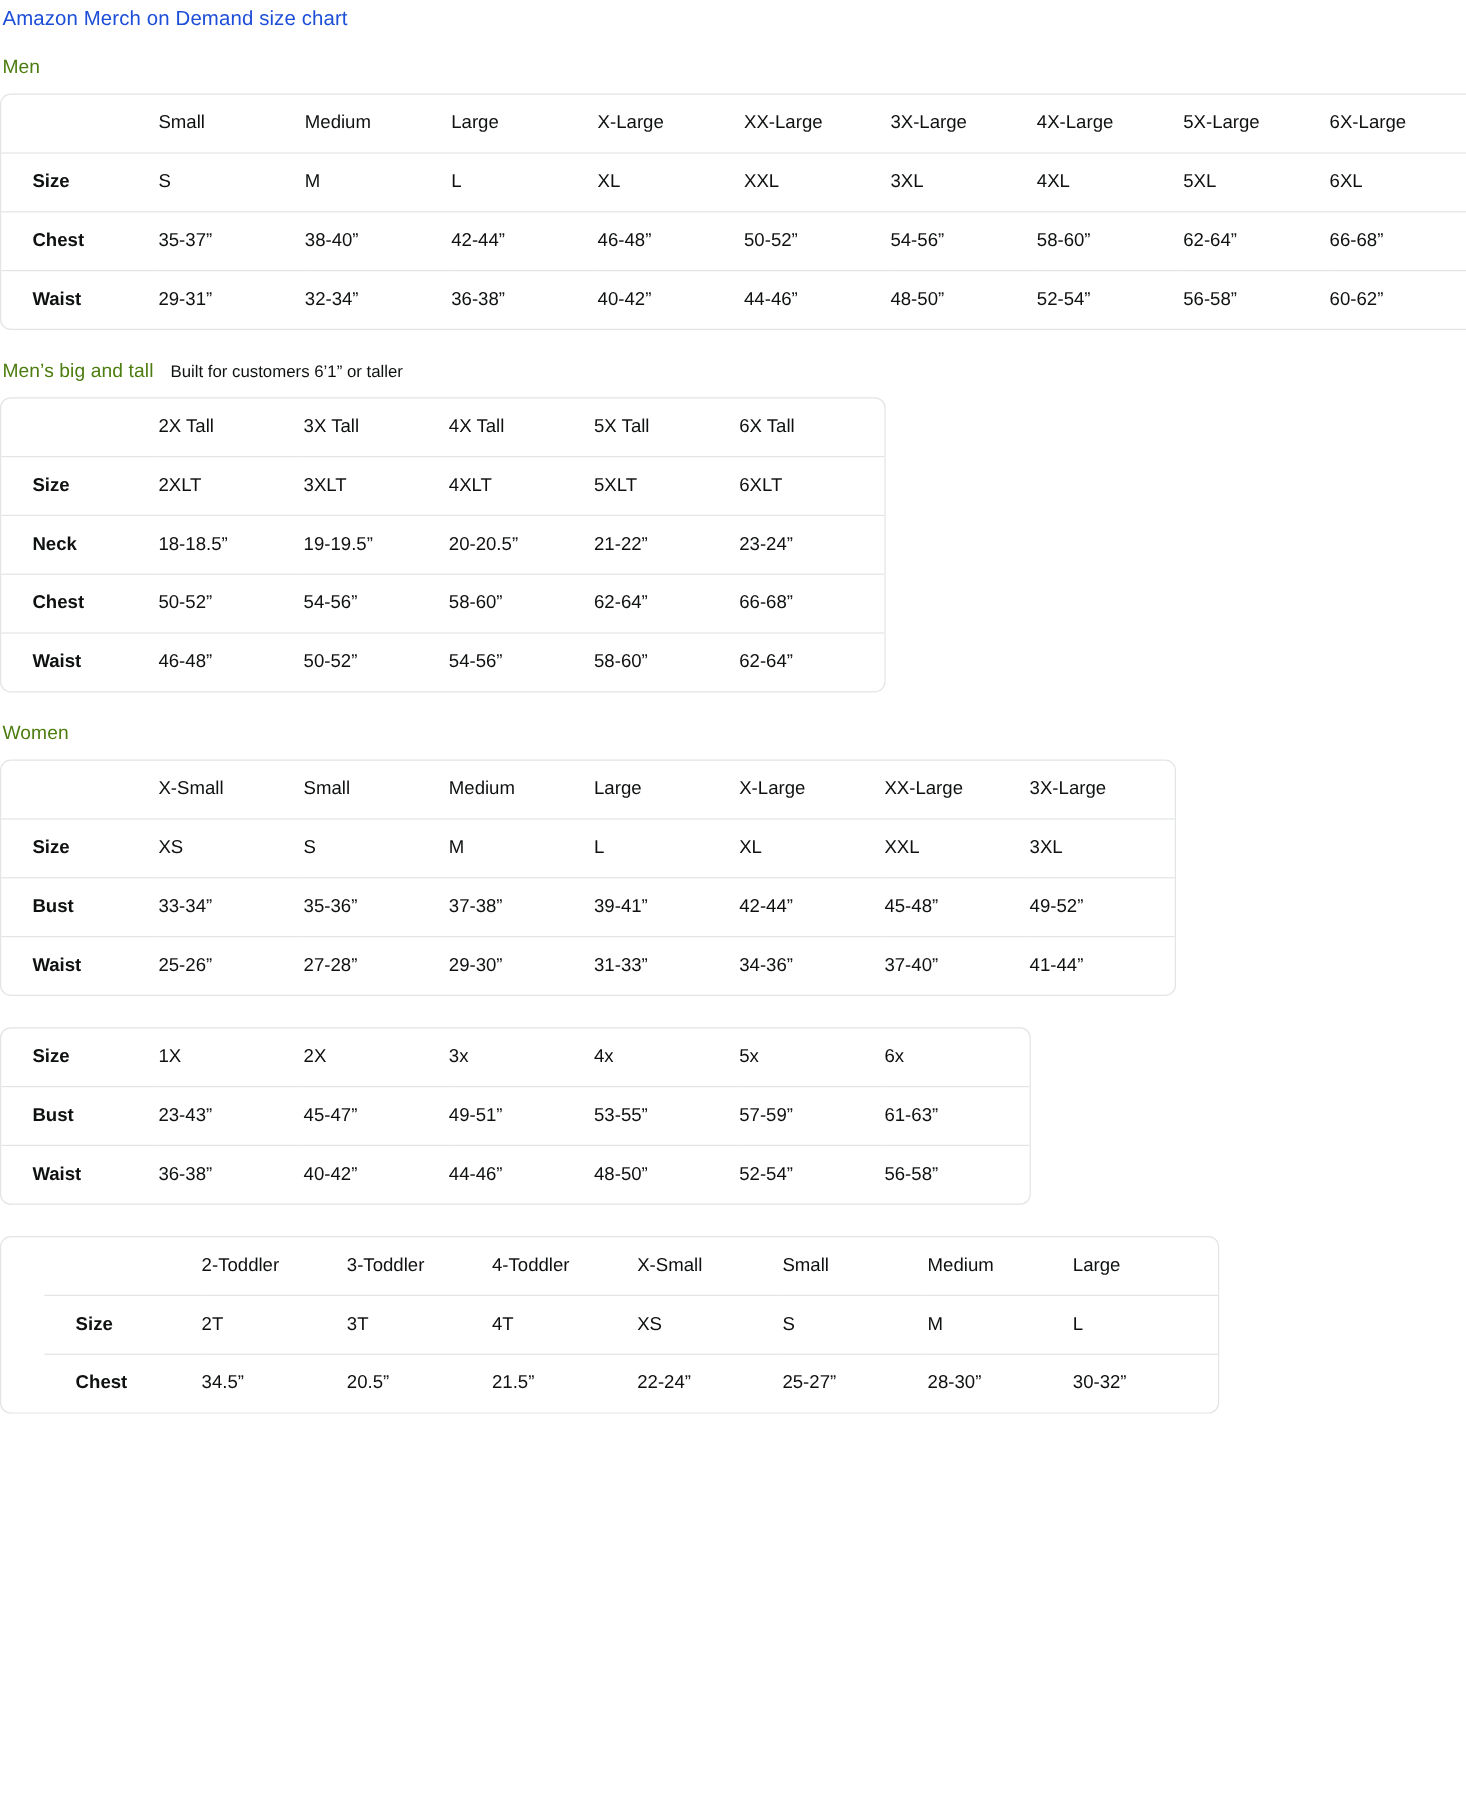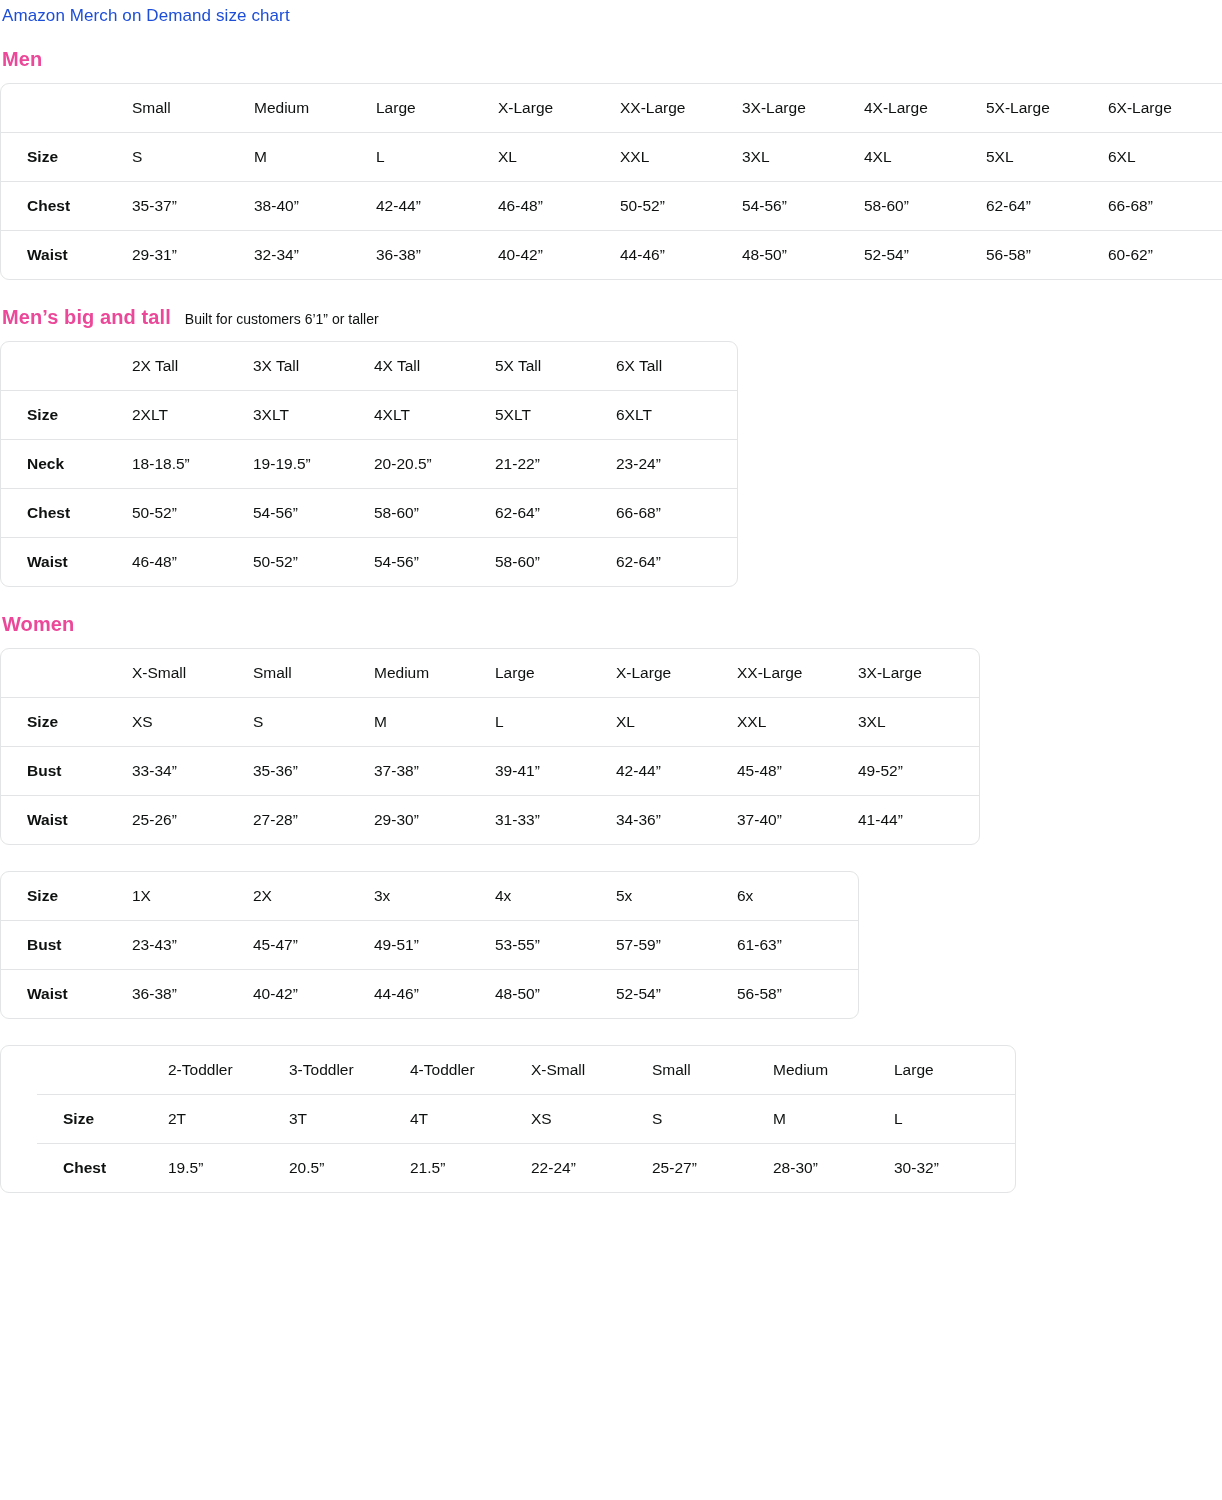--- a/index.html
+++ b/index.html
@@ -28,23 +28,23 @@
   .section {
     margin-bottom: 26px;
   }
   .section-head {
     display: flex;
     align-items: baseline;
     gap: 14px;
     margin: 0 0 12px 2px;
   }
   .section-title {
-    font-size: 20px;
-    font-weight: 700;
-    color: #ec4899;
+    font-size: 16px;
+    font-weight: 400;
+    color: #4d7c0f;
     letter-spacing: 0.1px;
   }
   .section-note {
     font-size: 14px;
     font-weight: 400;
     color: #0f1111;
   }
   table.size-table {
     border-collapse: separate;
     border-spacing: 0;
@@ -371,21 +371,21 @@
           <td>2T</td>
           <td>3T</td>
           <td>4T</td>
           <td>XS</td>
           <td>S</td>
           <td>M</td>
           <td>L</td>
         </tr>
         <tr>
           <th class="rowhead">Chest</th>
-          <td>19.5”</td>
+          <td>34.5”</td>
           <td>20.5”</td>
           <td>21.5”</td>
           <td>22-24”</td>
           <td>25-27”</td>
           <td>28-30”</td>
           <td>30-32”</td>
         </tr>
       </tbody>
     </table>
   </div>

